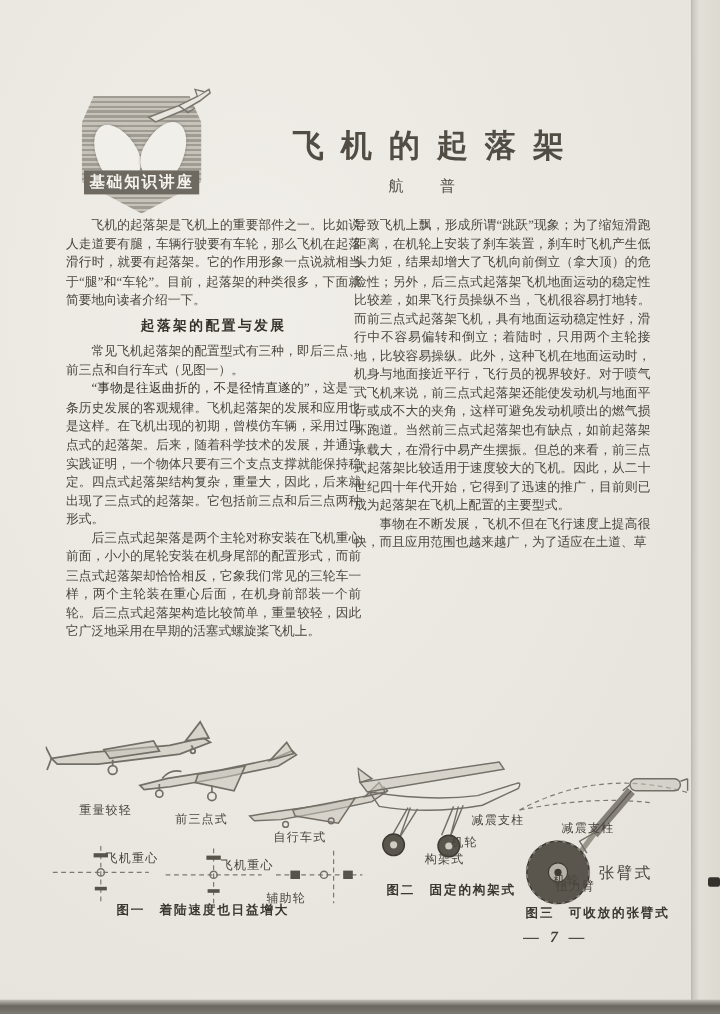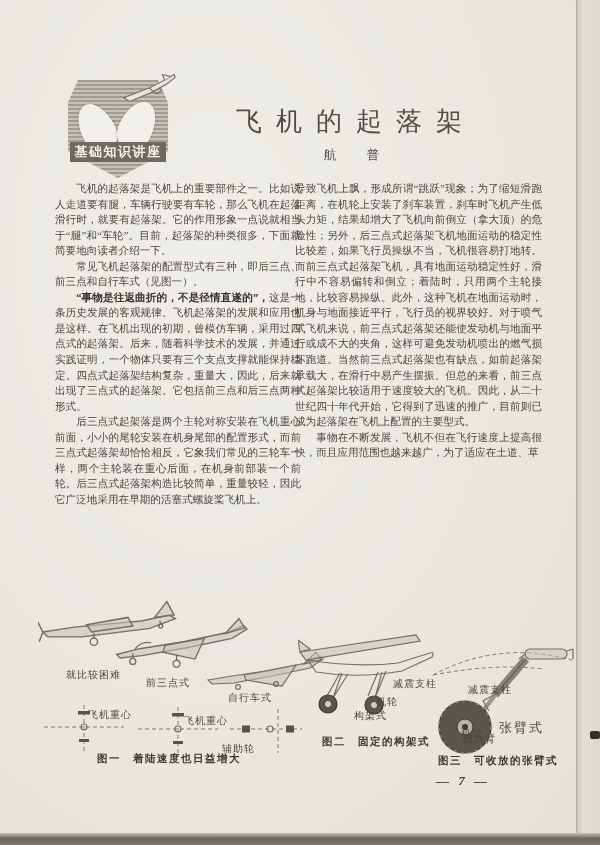--- a/index.html
+++ b/index.html
@@ -47,21 +47,21 @@
   .stamp-band{
     position:absolute;left:2px;right:2px;top:66px;height:20px;
     background:#6e6a61;display:flex;align-items:center;justify-content:center;
   }
   .stamp-band span{
     color:#f4f2ec;font-size:13px;font-weight:bold;letter-spacing:1.5px;white-space:nowrap;
   }
   
   .title{
     position:absolute;left:228px;top:104px;width:256px;
-    text-align:center;font-size:26px;font-weight:normal;color:#514d45;
+    text-align:right;font-size:26px;font-weight:bold;color:#514d45;
     letter-spacing:14px;white-space:nowrap;
   }
   .author{
     position:absolute;left:228px;top:147px;width:256px;
     text-align:center;font-size:12.5px;color:#55514a;letter-spacing:9px;
   }
   
   .col{
     position:absolute;top:181px;
     font-size:10.6px;line-height:15.55px;
@@ -69,21 +69,21 @@
     color:#4a463e;
   }
   .col-left{left:55px;width:246px;height:448px;}
   .col-right{left:295px;width:247px;height:452px;}
   .col p{margin:0;text-indent:2em;}
   .col p.noindent{text-indent:0;}
   .col h3{
     margin:6px 0 6px 0;text-align:center;text-indent:0;
     font-size:11.5px;font-weight:bold;color:#36332c;letter-spacing:2px;
   }
-  .bold{font-weight:bold;color:#36332c;}
+  .bold{font-weight:normal;color:#36332c;}
   
   .fig-label{
     position:absolute;font-size:10px;color:#4a463e;white-space:nowrap;letter-spacing:1px;
   }
   .fig-caption{
     position:absolute;font-size:10.5px;font-weight:bold;color:#3b382f;
     white-space:nowrap;letter-spacing:1.5px;
   }
   .sketch{position:absolute;}
   .sk{stroke:#736f66;fill:none;stroke-width:1.2;}
@@ -116,20 +116,21 @@
     <div class="stamp-band">
       <span>基础知识讲座</span>
     </div>
   </div>
 
   <div class="title">飞机的起落架</div>
   <div class="author">航　普</div>
 
   <div class="col col-left">
     <p>飞机的起落架是飞机上的重要部件之一。比如说人走道要有腿，车辆行驶要有车轮，那么飞机在起落滑行时，就要有起落架。它的作用形象一点说就相当于“腿”和“车轮”。目前，起落架的种类很多，下面就简要地向读者介绍一下。</p>
+    <h3>起落架的配置与发展</h3>
     <p>常见飞机起落架的配置型式有三种，即后三点、前三点和自行车式（见图一）。</p>
     <p><span class="bold">“事物是往返曲折的，不是径情直遂的”，</span><span>这是一条历史发展的客观规律。飞机起落架的发展和应用也是这样。在飞机出现的初期，曾模仿车辆，采用过四点式的起落架。后来，随着科学技术的发展，并通过实践证明，一个物体只要有三个支点支撑就能保持稳定。四点式起落架结构复杂，重量大，因此，后来就出现了三点式的起落架。它包括前三点和后三点两种形式。</span></p>
     <p>后三点式起架落是两个主轮对称安装在飞机重心前面，小小的尾轮安装在机身尾部的配置形式，而前三点式起落架却恰恰相反，它象我们常见的三轮车一样，两个主轮装在重心后面，在机身前部装一个前轮。后三点式起落架构造比较简单，重量较轻，因此它广泛地采用在早期的活塞式螺旋桨飞机上。</p>
   </div>
 
   <div class="col col-right">
     <p class="noindent">导致飞机上飘，形成所谓“跳跃”现象；为了缩短滑跑距离，在机轮上安装了刹车装置，刹车时飞机产生低头力矩，结果却增大了飞机向前倒立（拿大顶）的危险性；另外，后三点式起落架飞机地面运动的稳定性比较差，如果飞行员操纵不当，飞机很容易打地转。而前三点式起落架飞机，具有地面运动稳定性好，滑行中不容易偏转和倒立；着陆时，只用两个主轮接地，比较容易操纵。此外，这种飞机在地面运动时，机身与地面接近平行，飞行员的视界较好。对于喷气式飞机来说，前三点式起落架还能使发动机与地面平行或成不大的夹角，这样可避免发动机喷出的燃气损坏跑道。当然前三点式起落架也有缺点，如前起落架承载大，在滑行中易产生摆振。但总的来看，前三点式起落架比较适用于速度较大的飞机。因此，从二十世纪四十年代开始，它得到了迅速的推广，目前则已成为起落架在飞机上配置的主要型式。</p>
     <p>事物在不断发展，飞机不但在飞行速度上提高很快，而且应用范围也越来越广，为了适应在土道、草</p>
   </div>
 
@@ -151,21 +152,21 @@
     <circle class="sk" cx="56" cy="40" r="3"></circle>
     <path class="sk" d="M18 31 L18 35 M56 32 L56 37"></path>
   </svg>
   <svg class="sketch" style="left:204px;top:648px;width:130px;height:62px;" viewBox="0 0 130 58">
     <path class="skf" d="M4 30 L28 26 L64 21 L102 13 L116 6 L119 9 L106 18 L68 26 L30 33 L8 34 Z"></path>
     <path class="skf" d="M40 25 L92 15 L78 36 L42 30 Z"></path>
     <path class="skf" d="M100 14 L112 2 L117 10 Z"></path>
     <circle class="sk" cx="34" cy="37" r="2.4"></circle>
     <circle class="sk" cx="72" cy="34" r="2.4"></circle>
   </svg>
-  <span class="fig-label" style="left:66px;top:668px;">就比较困难</span>
+  <span class="fig-label" style="left:66px;top:668px;">重量较轻</span>
   <span class="fig-label" style="left:146px;top:676px;">前三点式</span>
   <span class="fig-label" style="left:228px;top:691px;text-align:center;">自行车式</span>
 
   <svg class="sketch" style="left:42px;top:703px;width:262px;height:50px;" viewBox="0 0 262 50">
 
     <path class="skd" d="M2 24 H82"></path>
       <path class="skd" d="M42 2 V48"></path>
     <rect x="36" y="8" width="12" height="3.5" fill="#57534a"></rect>
     <rect x="37" y="36" width="10" height="3" fill="#57534a"></rect>
     <circle class="sk" cx="42" cy="24" r="3"></circle>

